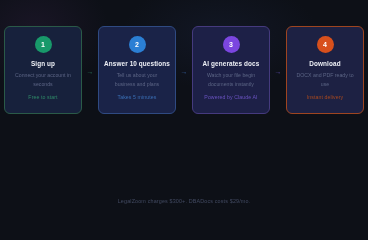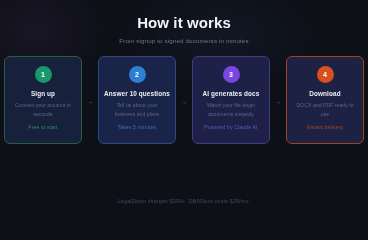--- a/index.html
+++ b/index.html
@@ -159,24 +159,20 @@
   }
 </style>
 </head>
 <body>
 
 <div class="bg-glow-left"></div>
 <div class="bg-glow-center"></div>
 
 <div class="page">
 
-  <header class="head">
-    <div class="title">How it works</div>
-    <div class="subtitle">From signup to signed documents in minutes</div>
-  </header>
 
   <div class="steps">
 
     <div class="card c1">
       <div class="badge b1">1</div>
       <div class="card-title">Sign up</div>
       <div class="card-desc">Connect your account in seconds</div>
       <div class="card-note n1">Free to start</div>
     </div>
 

